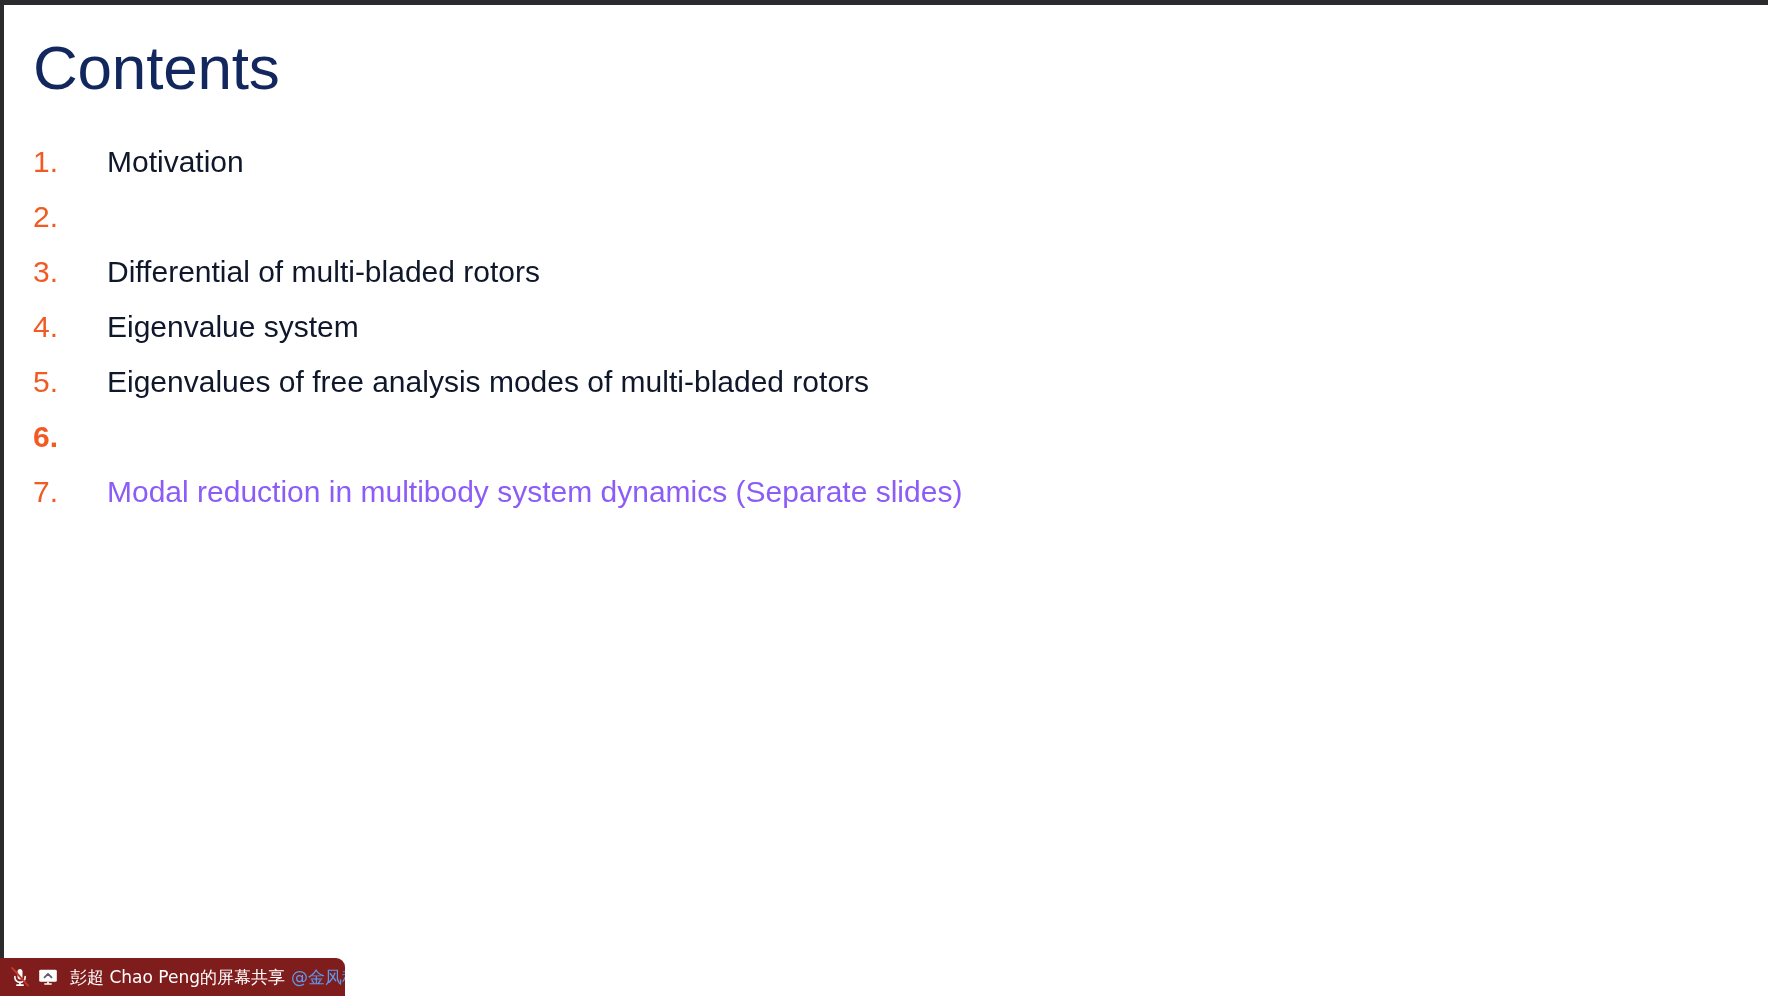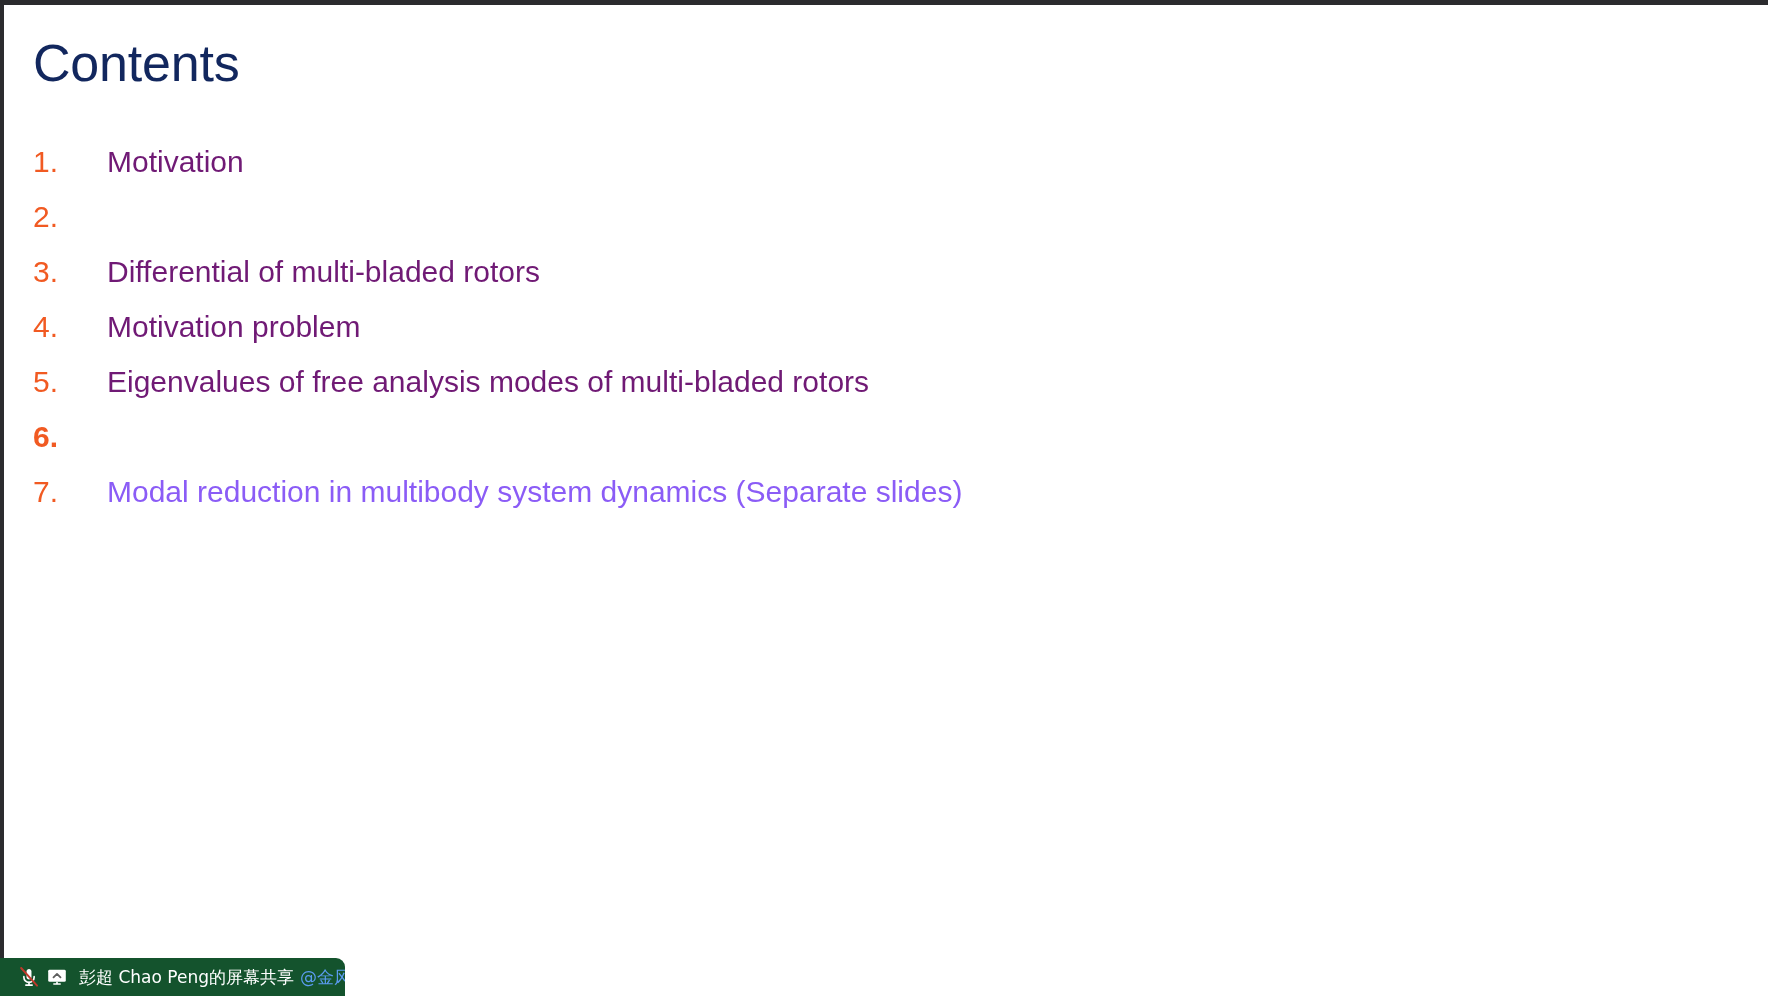--- a/index.html
+++ b/index.html
@@ -46,21 +46,21 @@
     width: 1764px;
     height: 991px;
     background: #ffffff;
     overflow: hidden;
   }
 
   #slide-title {
     position: absolute;
     left: 29px;
     top: 32px;
-    font-size: 52px;
+    font-size: 62px;
     line-height: 1.0;
     font-weight: 400;
     color: #12275e;
     letter-spacing: -0.2px;
     white-space: nowrap;
   }
 
   
   #agenda-list {
     position: absolute;
@@ -76,21 +76,21 @@
   .agenda-number {
     width: 74px;
     flex: 0 0 74px;
     font-size: 30px;
     color: #f15a22;
     font-weight: 400;
     line-height: 1;
   }
   .agenda-label {
     font-size: 30px;
-    color: #701a75;
+    color: #0f172a;
     font-weight: 400;
     line-height: 1;
     white-space: nowrap;
   }
   .agenda-item.is-current .agenda-number {
     font-weight: 700;
   }
   .agenda-item.is-current .agenda-label {
     font-weight: 700;
     color: #21457d;
@@ -99,25 +99,25 @@
     color: #8b5cf6;
   }
 
   
   #share-bar {
     position: absolute;
     left: 0;
     bottom: 0;
     height: 38px;
     width: 345px;
-    background: #14532d;
+    background: #7f1d1d;
     border-top-right-radius: 9px;
     display: flex;
     align-items: center;
-    padding-left: 16px;
+    padding-left: 7px;
     box-sizing: border-box;
     overflow: hidden;
     white-space: nowrap;
   }
   #share-bar .icon-slot {
     flex: 0 0 auto;
     display: inline-flex;
     align-items: center;
     justify-content: center;
     width: 26px;
@@ -162,21 +162,21 @@
         <span class="agenda-number">2.</span>
       </div>
 
       <div class="agenda-item">
         <span class="agenda-number">3.</span>
         <span class="agenda-label">Differential of multi-bladed rotors</span>
       </div>
 
       <div class="agenda-item">
         <span class="agenda-number">4.</span>
-        <span class="agenda-label">Motivation problem</span>
+        <span class="agenda-label">Eigenvalue system</span>
       </div>
 
       <div class="agenda-item">
         <span class="agenda-number">5.</span>
         <span class="agenda-label">Eigenvalues of free analysis modes of multi-bladed rotors</span>
       </div>
 
       <div class="agenda-item is-current">
         <span class="agenda-number">6.</span>
       </div>

